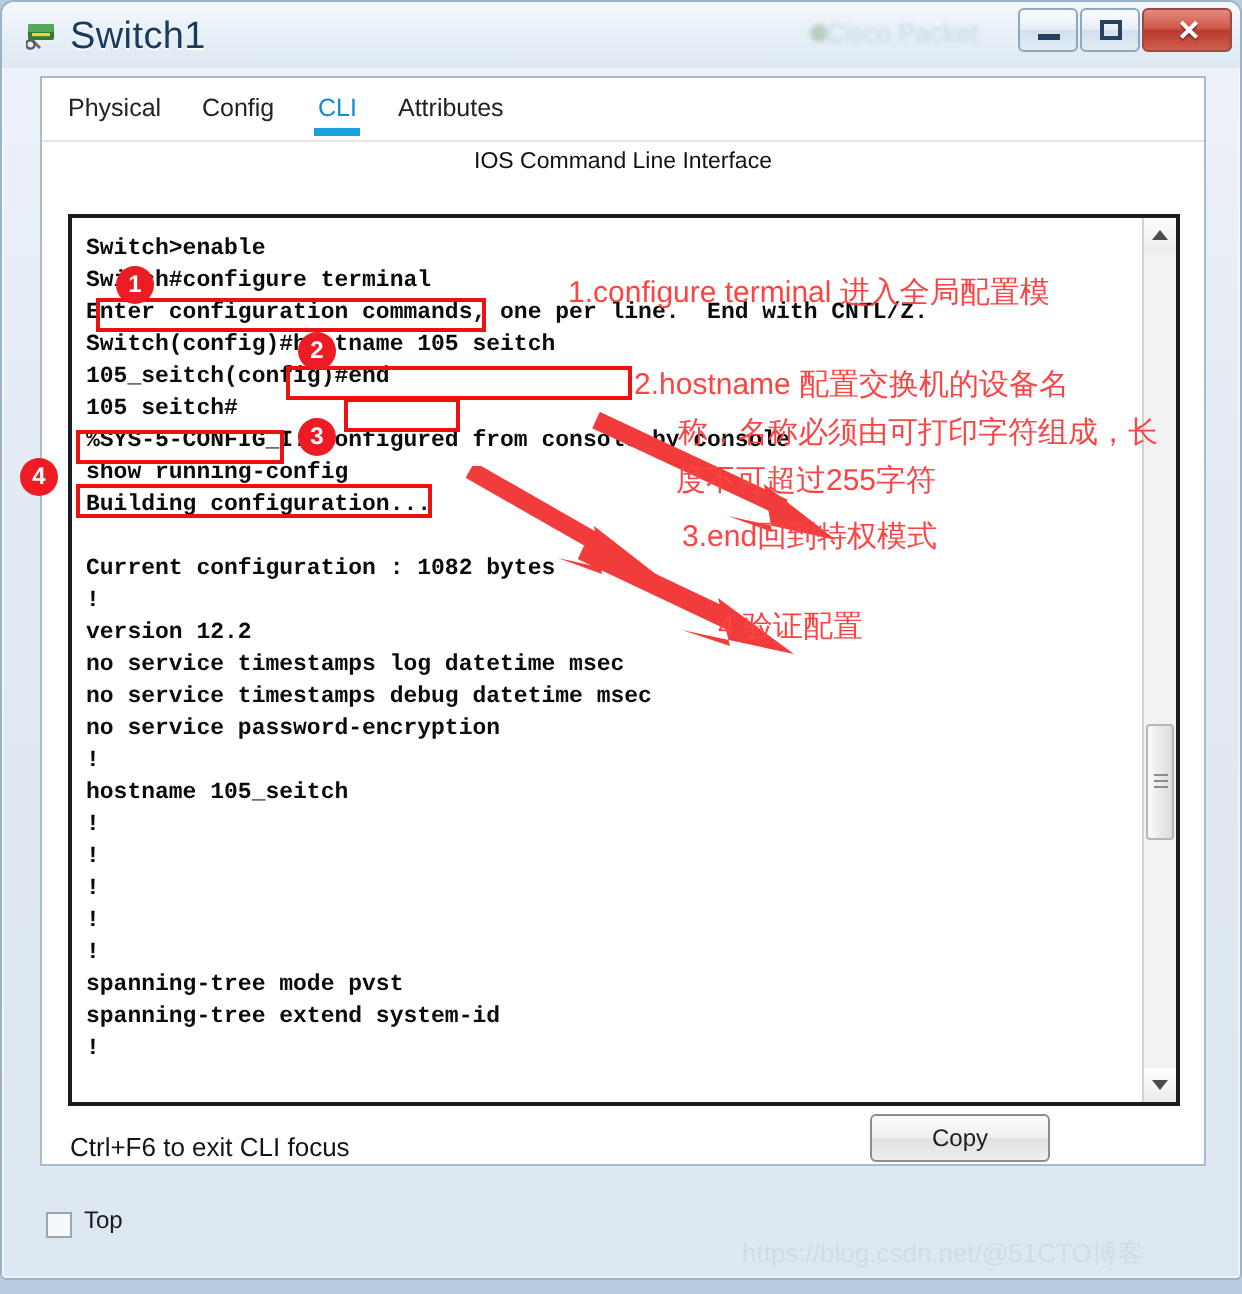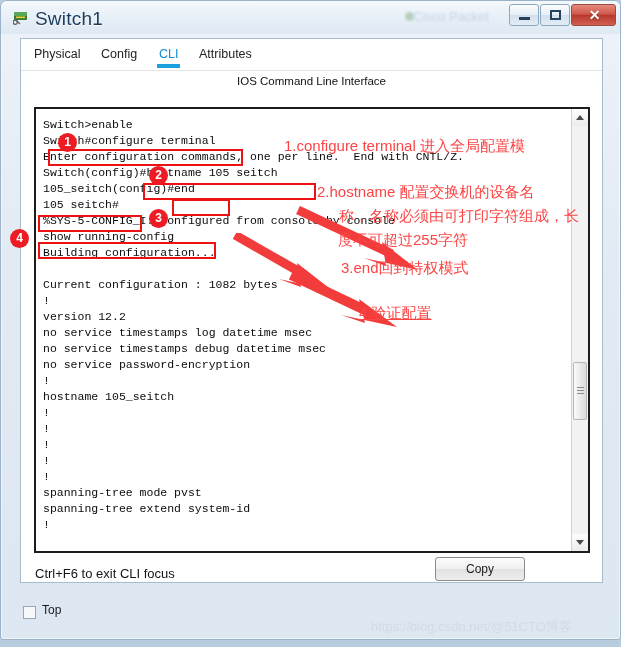--- a/index.html
+++ b/index.html
@@ -95,21 +95,21 @@
     border:2px solid #1d1d1d;background:#ffffff;box-sizing:border-box;
     overflow:hidden;
   }
   #term{
     position:absolute;left:0;top:0;width:537px;height:100%;
     padding:8px 0 0 7px;box-sizing:border-box;
     font-family:"Liberation Mono","DejaVu Sans Mono",monospace;
     font-size:11.5px;line-height:16px;color:#0b0b0b;
     white-space:pre;overflow:hidden;
   }
-  #term .ln{height:16px;}
+  #term .ln{height:16px;font-weight:bold;}
 
   
   #vsb{
     position:absolute;right:0;top:0;width:17px;height:100%;
     background:#f2f2f2;border-left:1px solid #d2d2d2;box-sizing:border-box;
   }
   .sb-arrow{
     position:absolute;left:0;width:16px;height:17px;
     background:linear-gradient(180deg,#fdfdfd,#ececec);
   }
@@ -262,16 +262,16 @@
     <div class="badge" style="left:57px;top:132px;">1</div>
     <div class="badge" style="left:148px;top:165px;">2</div>
     <div class="badge" style="left:148px;top:208px;">3</div>
     <div class="badge" style="left:9px;top:228px;">4</div>
 
     <div class="anno" style="left:261px;top:136px;margin-left:22px;">1.configure terminal 进入全局配置模</div>
     <div class="anno" style="left:316px;top:182px;">2.hostname 配置交换机的设备名</div>
     <div class="anno" style="left:338px;top:206px;">称，名称必须由可打印字符组成，长</div>
     <div class="anno" style="left:337px;top:230px;">度不可超过255字符</div>
     <div class="anno" style="left:340px;top:258px;">3.end回到特权模式</div>
-    <div class="anno" style="left:358px;top:303px;text-decoration:underline;">4.验证配置</div>
+    <div class="anno" style="left:358px;top:303px;">4.验证配置</div>
   </div>
 
 </div>
 
 </body></html>

